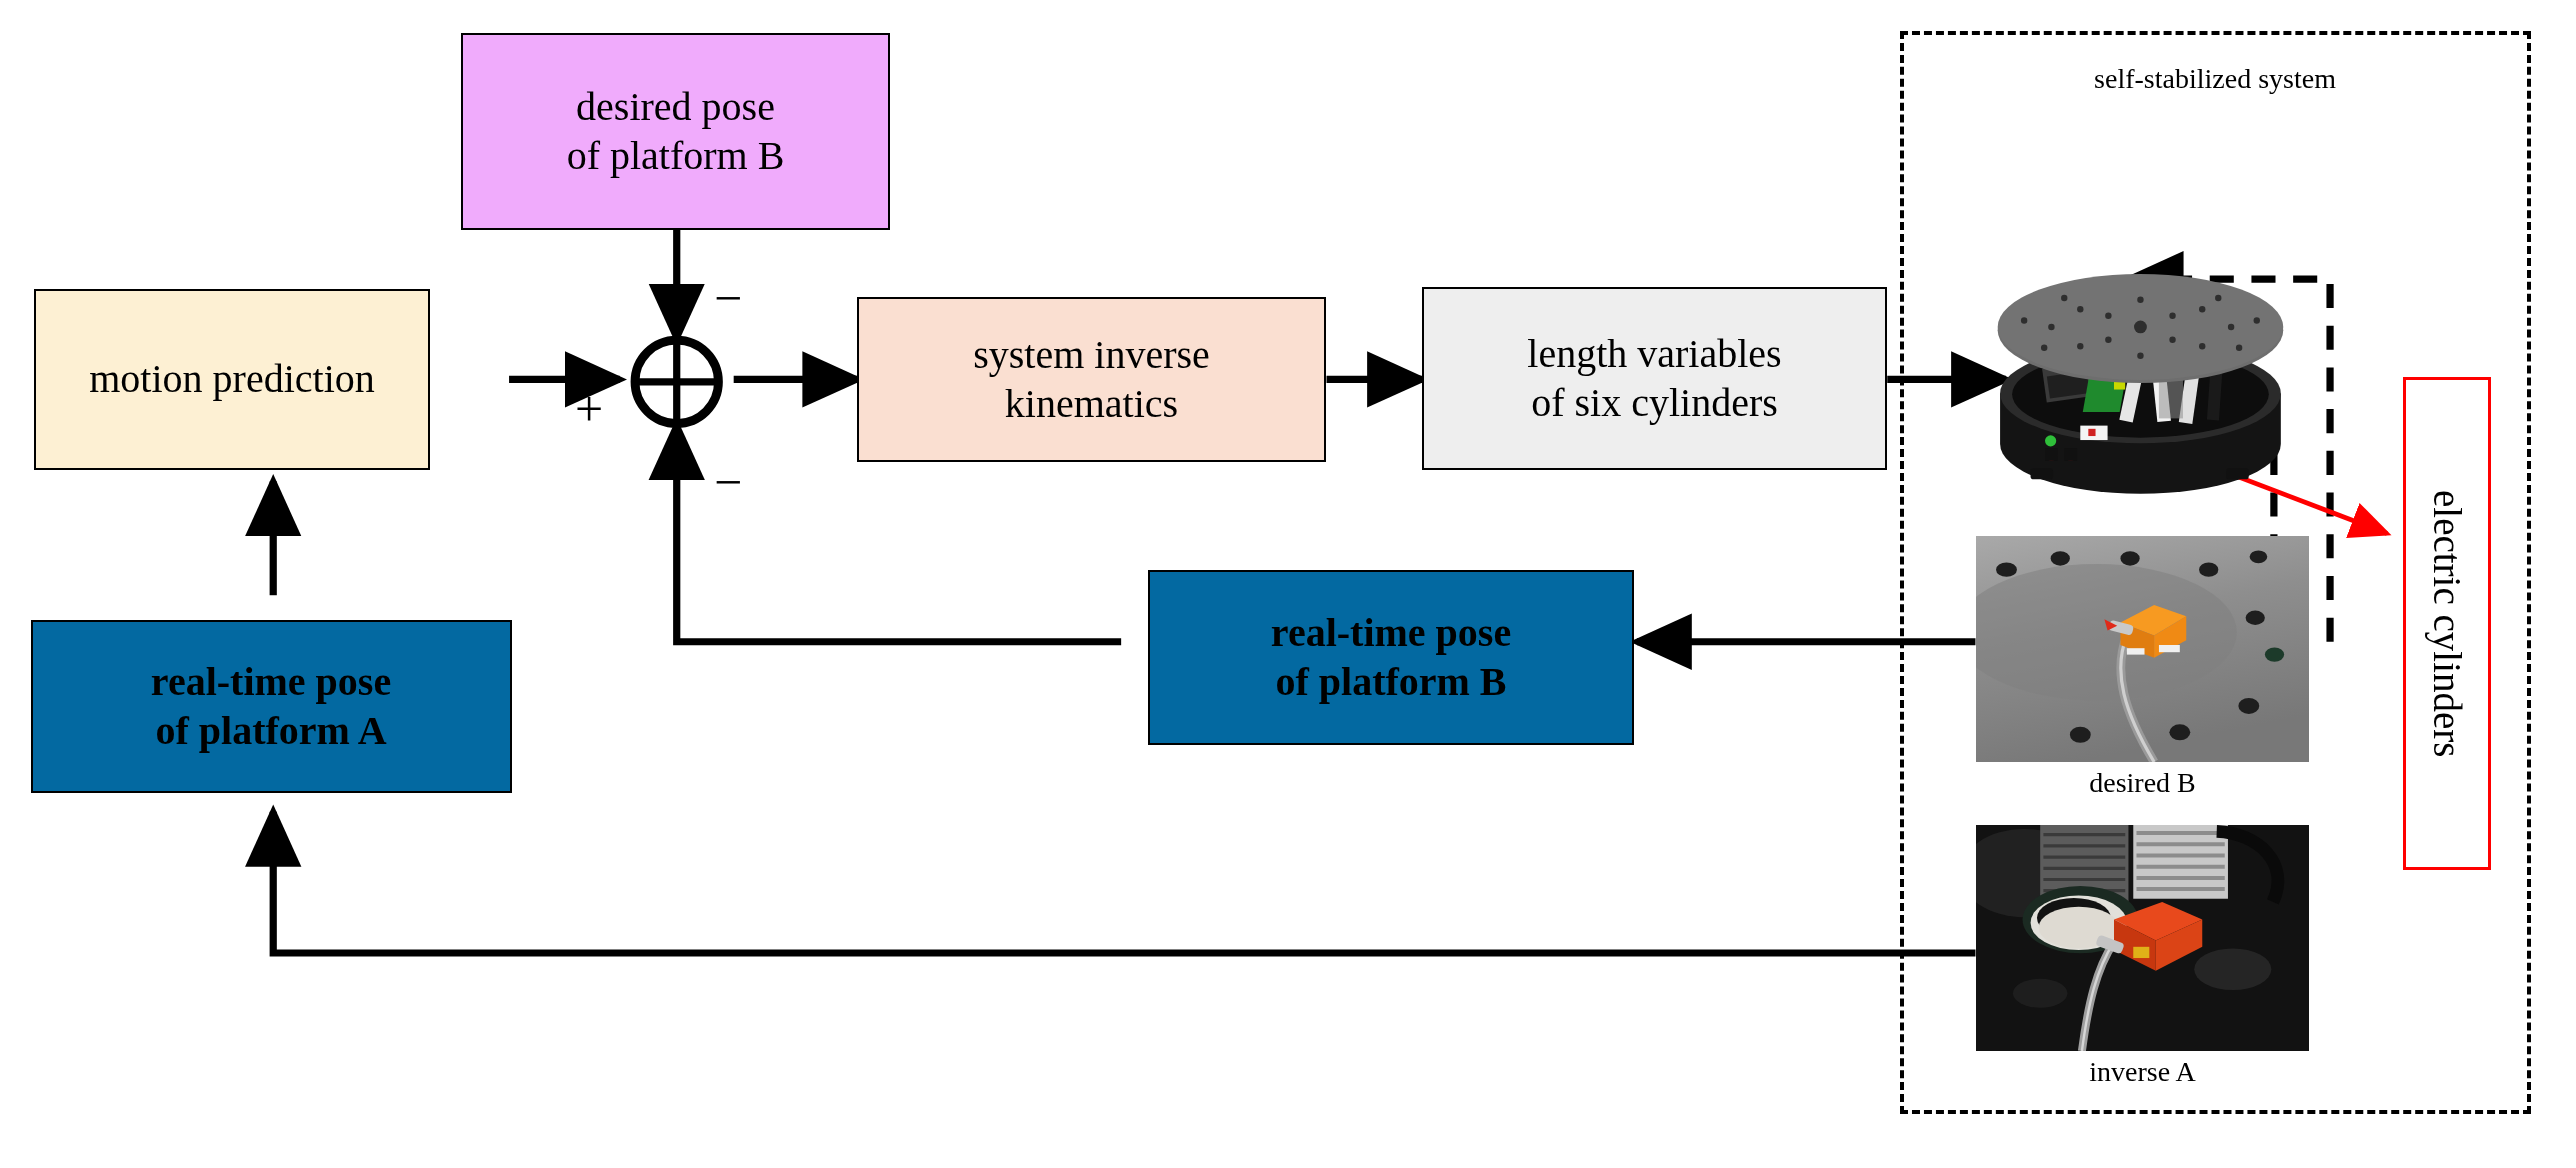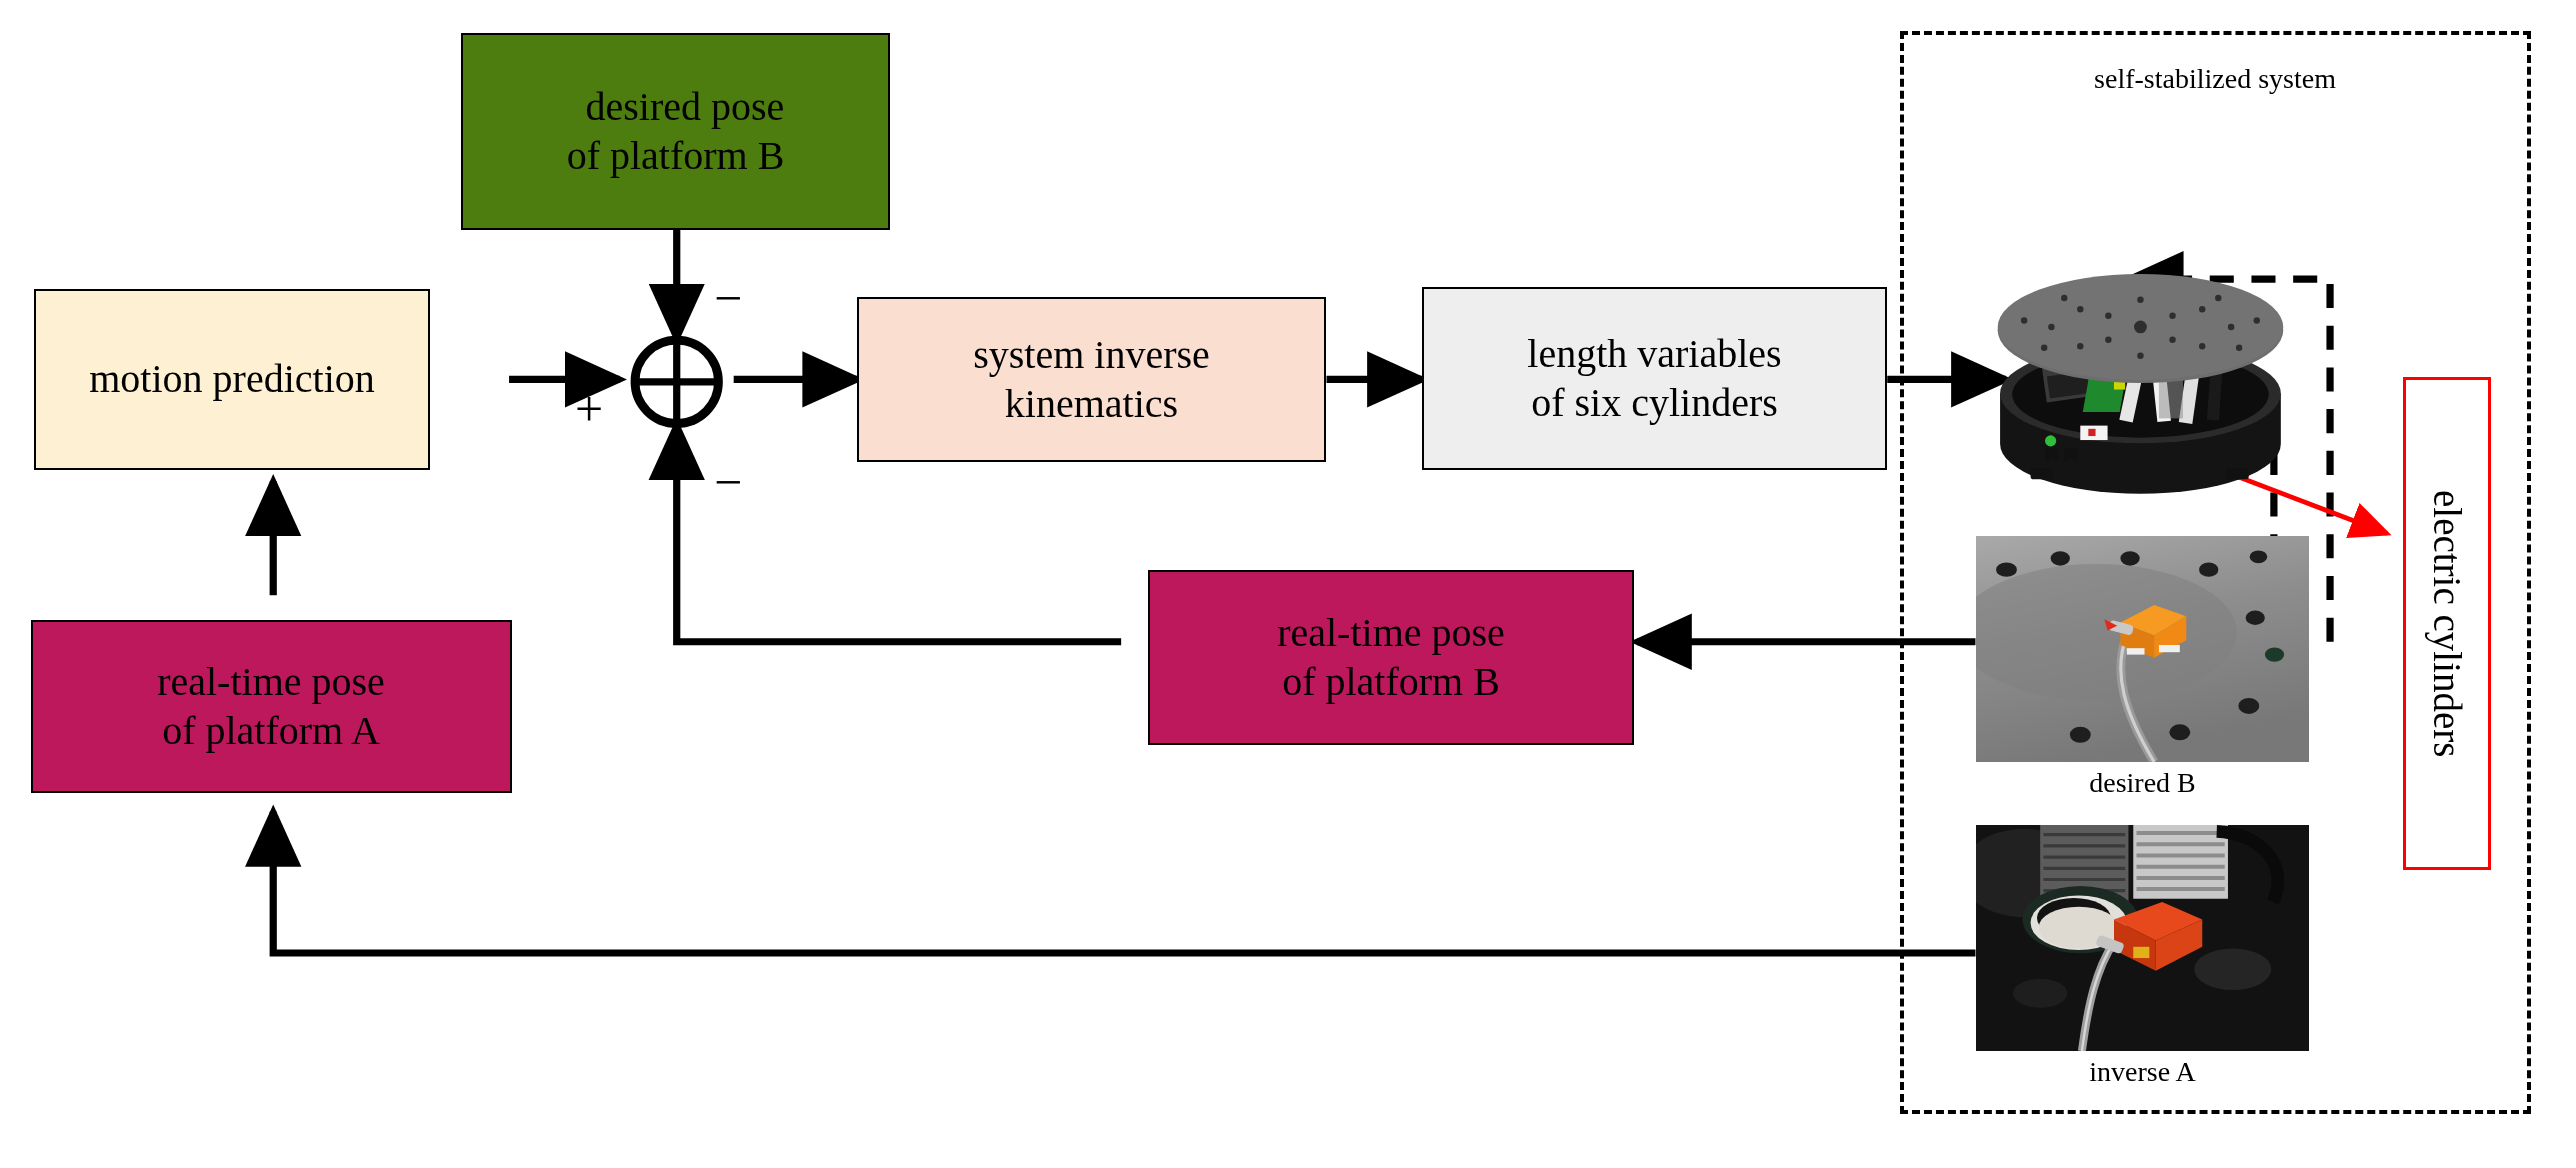--- a/index.html
+++ b/index.html
@@ -31,25 +31,25 @@
     border: 2.4px solid #000000;
     display: flex;
     align-items: center;
     justify-content: center;
     text-align: center;
     line-height: 1.22;
     color: #000000;
     font-size: 40px;
     white-space: pre-line;
   }
-  .blk-green  { background: #4d7c0f; text-align: right; }
+  .blk-green  { background: #f0abfc; }
   .blk-cream  { background: #fdf0d3; }
   .blk-peach  { background: #fadfd1; }
   .blk-gray   { background: #eeeeee; }
-  .blk-blue   { background: #be185d; }
+  .blk-blue   { background: #0369a1; font-weight: bold; }
 
   .sign {
     position: absolute;
     font-size: 50px;
     line-height: 1;
     color: #000;
     font-family: "Liberation Serif", "DejaVu Serif", serif;
   }
 
   .plain-label {

